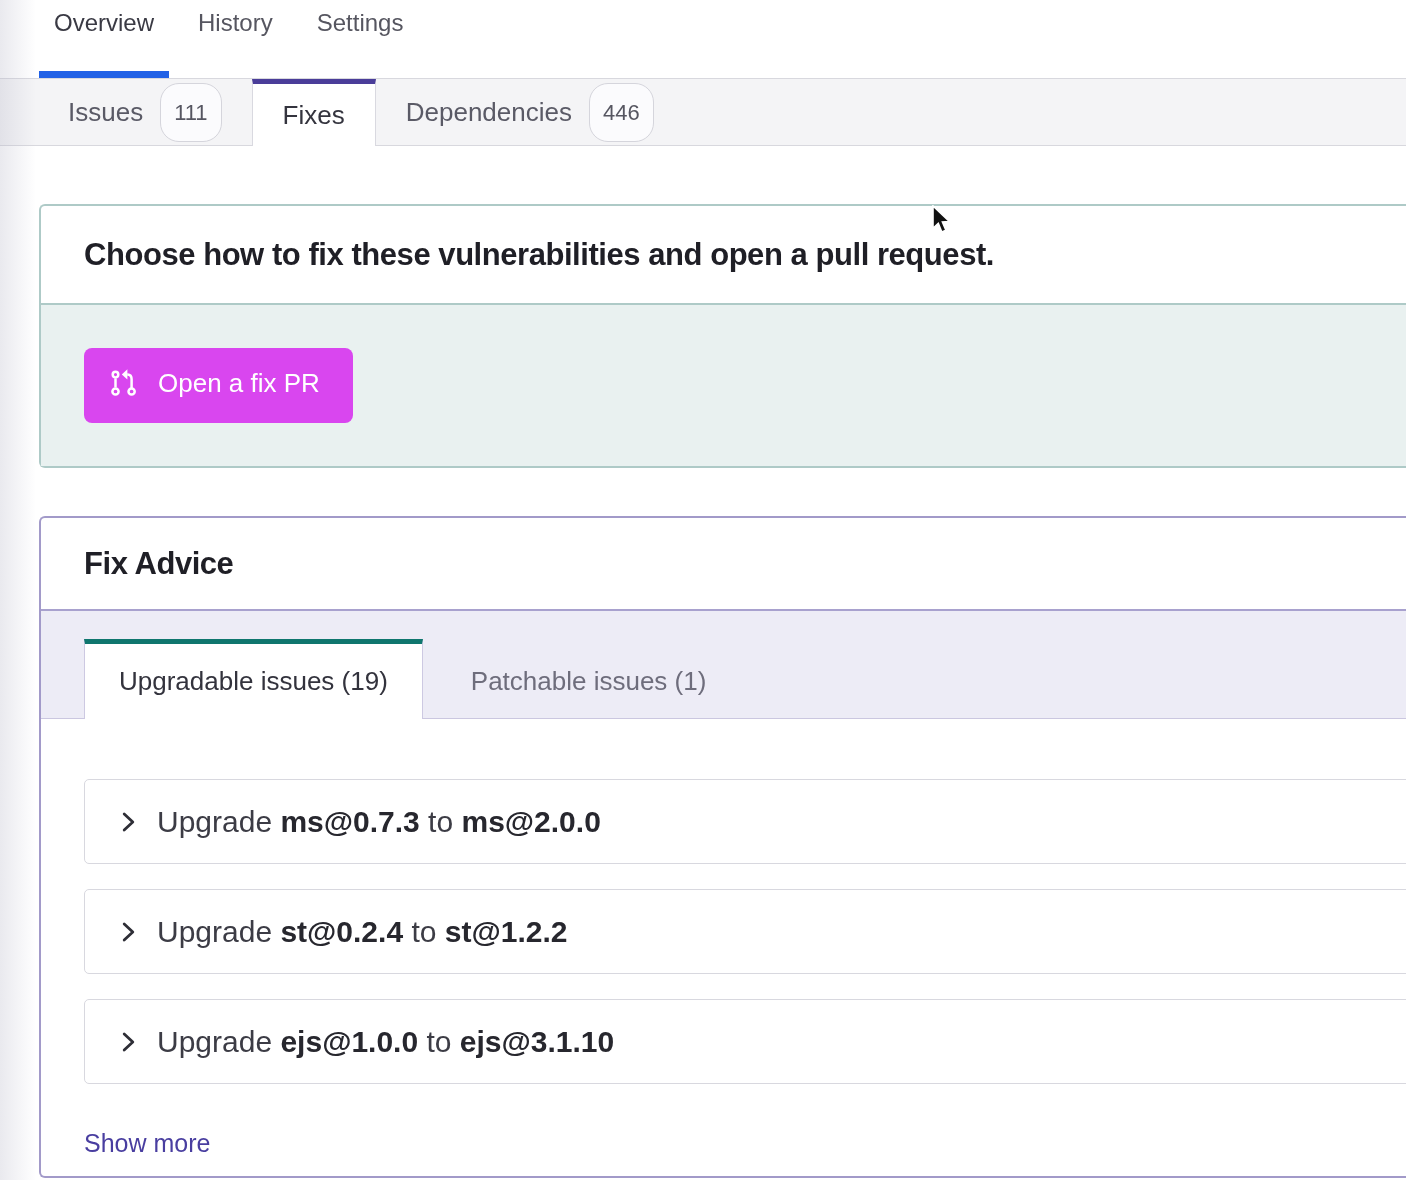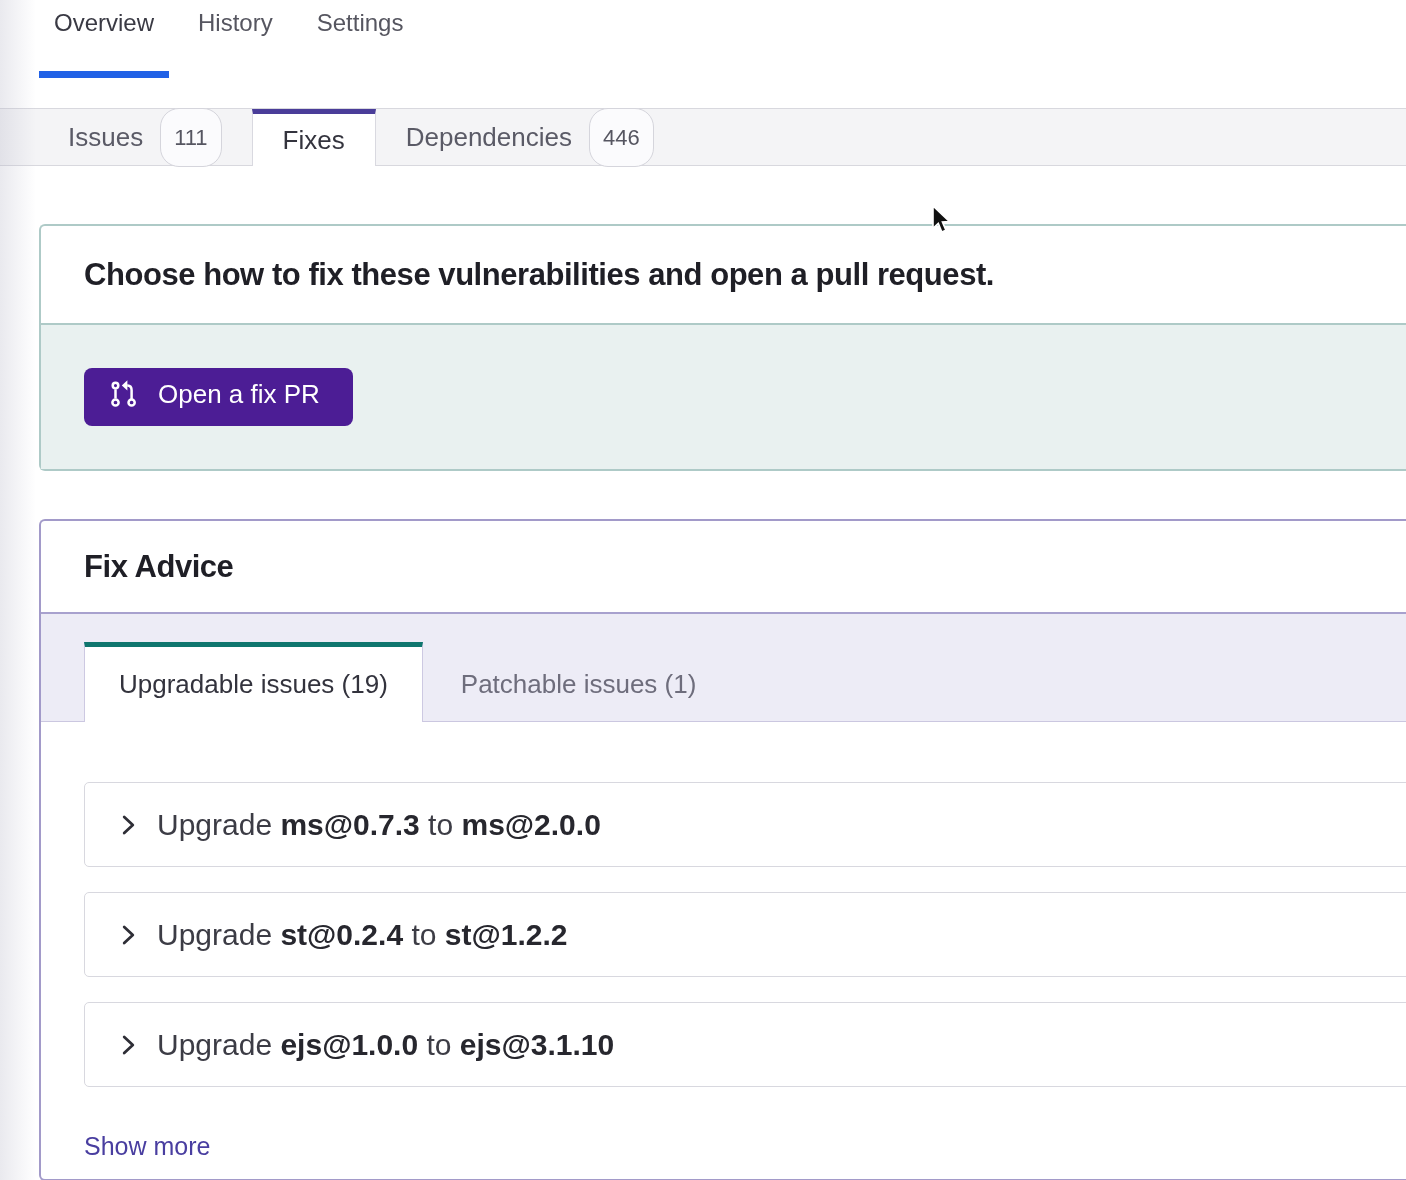--- a/index.html
+++ b/index.html
@@ -27,21 +27,21 @@
     margin-right:14px; cursor:pointer; white-space:nowrap;
   }
   .top-nav-item.active { color:#3a3a44; border-bottom-color:#2161e6; }
 
   
   .tab-bar {
     display:flex; align-items:stretch;
     background:#f4f4f6;
     border-top:1px solid #d8d8de;
     border-bottom:1px solid #d8d8de;
-    height:58px; padding-left:38px; white-space:nowrap;margin-top:30px;
+    height:68px; padding-left:38px; white-space:nowrap;
   }
   .tab {
     display:flex; align-items:center; gap:17px;
     padding:0 30px; font-size:26px; color:#5a5a66; cursor:pointer;
   }
   .tab .badge {
     font-size:22px; line-height:33px; color:#565661;
     background:#fbfbfd; border:1px solid #d5d5dc; border-radius:19px;
     padding:12px 13px; display:inline-block;
   }
@@ -60,43 +60,43 @@
   
   .card-banner { border:2px solid #aecac7; border-right:none; }
   .card-banner-header { padding:26px 43px 26px 43px; background:#fff; border-radius:6px 0 0 0; }
   .banner-title { font-size:31px; line-height:45px; font-weight:bold; letter-spacing:-0.45px; color:#1f1f26; }
   .banner-body {
     background:#e9f1f0; border-top:2px solid #aecac7;
     padding:43px 43px 43px 43px;
   }
   .fix-pr-btn {
     display:inline-flex; align-items:center;
-    height:58px; padding:0 33px 0 27px;
-    background:#4c1d95; border:none; border-radius:8px;
+    height:75px; padding:0 33px 0 27px;
+    background:#d946ef; border:none; border-radius:8px;
     color:#ffffff; font-size:26px; font-family:inherit; cursor:pointer;
   }
   .fix-pr-btn svg { margin-right:22px; margin-bottom:7px; }
   .fix-pr-btn span { margin-bottom:5px; }
 
   
   .card-advice { border:2px solid #a29ac9; border-right:none; margin-top:48px; height:662px; background:#fff; }
   .advice-header { padding:24px 43px 23px 43px; background:#fff; border-radius:6px 0 0 0; }
   .advice-title { font-size:31px; line-height:44px; font-weight:bold; letter-spacing:-0.45px; color:#1f1f26; }
   .advice-tabs {
     display:flex; align-items:flex-end;
     background:#edecf6; border-top:2px solid #a8a1ce;
     padding:28px 0 0 43px; position:relative;
   }
   .advice-tabs::after {
     content:""; position:absolute; left:0; right:0; bottom:0; height:1px;
     background:#cbc7e0;
   }
   .advice-tab {
     font-size:26px; line-height:75px; color:#6e6d7c;
-    padding:0 38px; cursor:pointer; white-space:nowrap;
+    padding:0 48px; cursor:pointer; white-space:nowrap;
     position:relative; z-index:1;
   }
   .advice-tab.active {
     background:#fff; color:#33333d;
     border-top:5px solid #0f766e;
     border-left:1px solid #cdc9e2; border-right:1px solid #cdc9e2;
     padding:0 34px;
   }
   .advice-panel { background:#fff; padding:60px 0 0 43px; }
   .fix-row {

